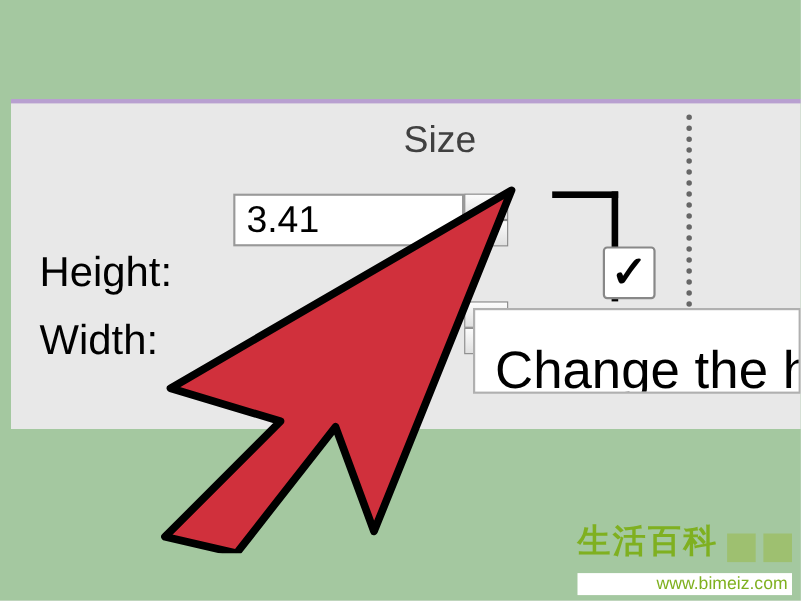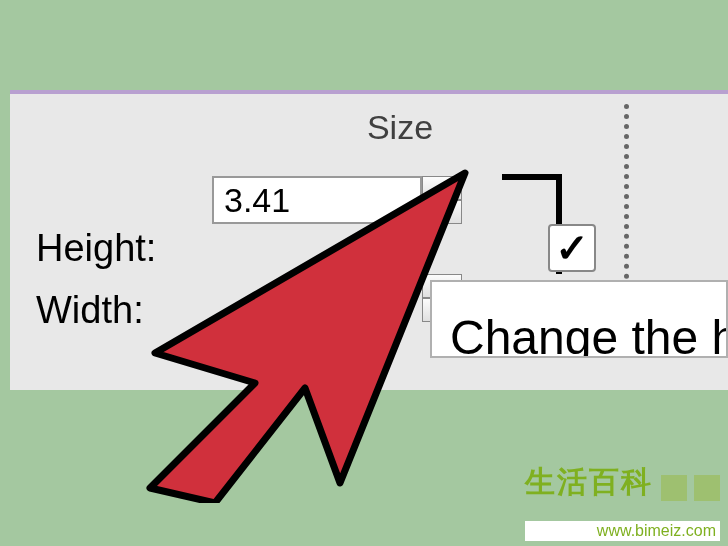--- a/index.html
+++ b/index.html
@@ -174,21 +174,21 @@
       height: 26px;
       background: #9ec070;
       margin-left: 3px;
       vertical-align: middle;
     }
     .watermark-url {
       font-size: 16px;
       color: #7fb020;
       background: #fff;
       padding: 1px 4px;
-      margin-top: 18px;
+      margin-top: 8px;
     }
   </style>
 </head>
 <body>
 
 <div class="panel">
   <div class="panel-title">Size</div>
 
   <div class="height-label">Height:</div>
   <input class="height-input" value="3.41" style="">

